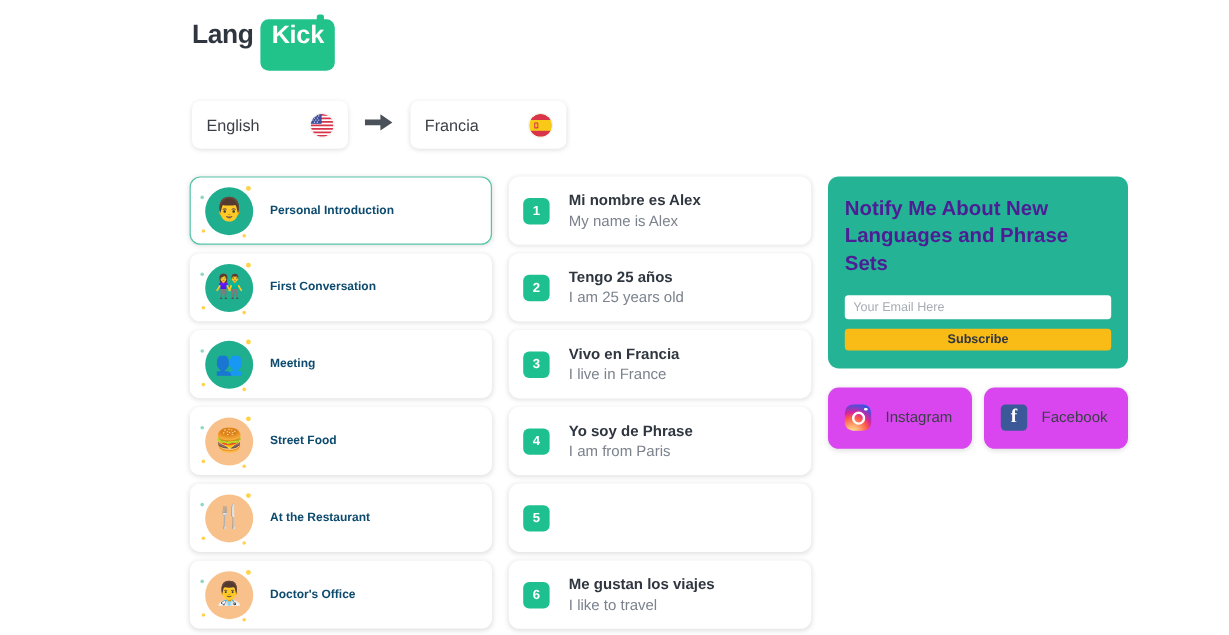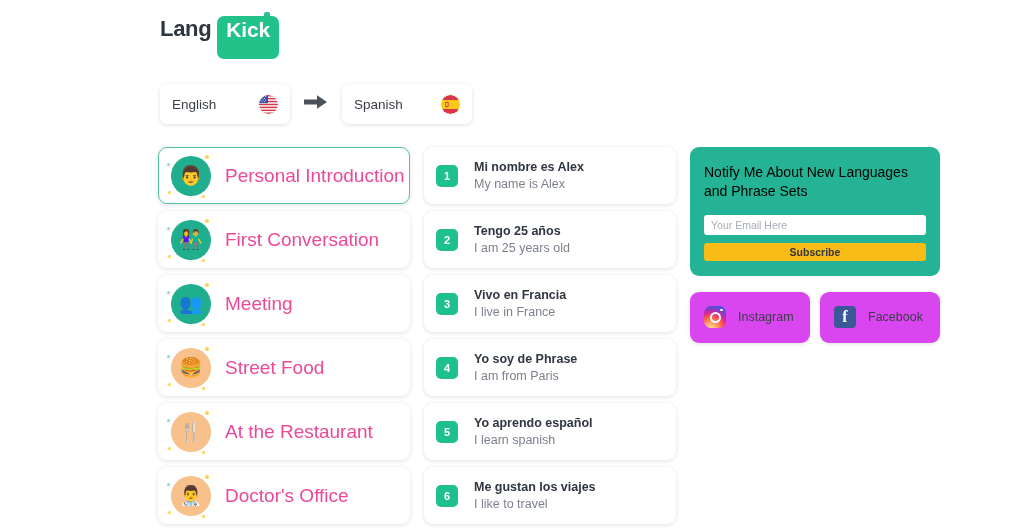--- a/index.html
+++ b/index.html
@@ -41,21 +41,21 @@
   .col-side{position:absolute;left:690px;top:147px;width:250px;}
 
   
   .topic{
     position:relative;height:57px;background:#fff;border-radius:9px;
     box-shadow:0 1px 4px rgba(0,0,0,.12);
     display:flex;align-items:center;padding-left:12px;margin-bottom:7px;
     box-sizing:border-box;border:1.4px solid transparent;
   }
   .topic.selected{border-color:#56c3a7;}
-  .topic .tlabel{font-size:19px;color:#ec4899;margin-left:14px;font-weight:400;}
+  .topic .tlabel{font-size:10px;color:#0c4a6e;margin-left:14px;font-weight:700;}
   .av{width:40px;height:40px;border-radius:50%;position:relative;flex:none;
       display:flex;align-items:center;justify-content:center;font-size:19px;line-height:1;}
   .av.green{background:#1fae8e;}
   .av.orange{background:#f8c08a;}
   .sparkle{position:absolute;width:3px;height:3px;border-radius:50%;background:#ffd24a;}
   .sp1{top:-1px;right:2px;width:4px;height:4px;}
   .sp2{bottom:2px;left:-3px;}
   .sp3{top:7px;left:-4px;background:#8fd6c5;}
   .sp4{bottom:-2px;right:6px;background:#ffd24a;}
 
@@ -71,21 +71,21 @@
   }
   .ptxt{margin-left:16px;}
   .ptxt .es{font-size:12.5px;font-weight:bold;color:#2f3640;line-height:1.35;}
   .ptxt .en{font-size:12.5px;color:#7b828c;line-height:1.35;}
 
   
   .subscribe{
     background:#24b394;border-radius:9px;padding:16px 14px 15px 14px;box-sizing:border-box;
     width:250px;
   }
-  .sub-title{color:#000000;font-size:14px;font-weight:normal;line-height:1.35;margin-bottom:14px;}
+  .sub-title{color:#4c1d95;font-size:17px;font-weight:bold;line-height:1.35;margin-bottom:14px;}
   .email-input{
     display:block;width:100%;height:20px;border:none;border-radius:3px;background:#fff;
     font-size:10.5px;color:#8a9099;padding:0 7px;box-sizing:border-box;outline:none;
     font-family:"Liberation Sans","DejaVu Sans",sans-serif;
   }
   .email-input::placeholder{color:#a7adb5;}
   .sub-btn{
     display:block;width:100%;height:18px;margin-top:8px;border:none;border-radius:3px;
     background:#f9bb16;color:#2f3640;font-size:10.5px;font-weight:bold;cursor:pointer;
     font-family:"Liberation Sans","DejaVu Sans",sans-serif;
@@ -157,21 +157,21 @@
       </span>
     </div>
 
     <span class="arrow-ico">
       <svg width="24" height="16" viewBox="0 0 24 16">
         <path d="M0 5.6 h13 V1.2 L23 8 l-10 6.8 V10.4 H0 Z" fill="#4b5159"></path>
       </svg>
     </span>
 
     <div class="lang-card">
-      <span class="lbl">Spanish</span>
+      <span class="lbl">Francia</span>
       <span class="flag">
         <svg width="19" height="19" viewBox="0 0 19 19">
           <clipPath id="cES">
               <circle cx="9.5" cy="9.5" r="9.5"></circle>
             </clipPath>
           <g clip-path="url(#cES)">
             <rect width="19" height="19" fill="#f9c917"></rect>
             <rect width="19" height="5" y="0" fill="#d8344a"></rect>
             <rect width="19" height="5" y="14" fill="#d8344a"></rect>
             <rect x="4.2" y="7" width="3.4" height="5" rx="0.6" fill="#d8344a"></rect>
@@ -269,24 +269,20 @@
       </div>
       <div class="phrase">
         <span class="num">4</span>
         <span class="ptxt">
           <span class="es" style="display:block">Yo soy de Phrase</span>
           <span class="en" style="display:block">I am from Paris</span>
         </span>
       </div>
       <div class="phrase">
         <span class="num">5</span>
-        <span class="ptxt">
-          <span class="es" style="display:block">Yo aprendo español</span>
-          <span class="en" style="display:block">I learn spanish</span>
-        </span>
       </div>
       <div class="phrase">
         <span class="num">6</span>
         <span class="ptxt">
           <span class="es" style="display:block">Me gustan los viajes</span>
           <span class="en" style="display:block">I like to travel</span>
         </span>
       </div>
     </div>
 

